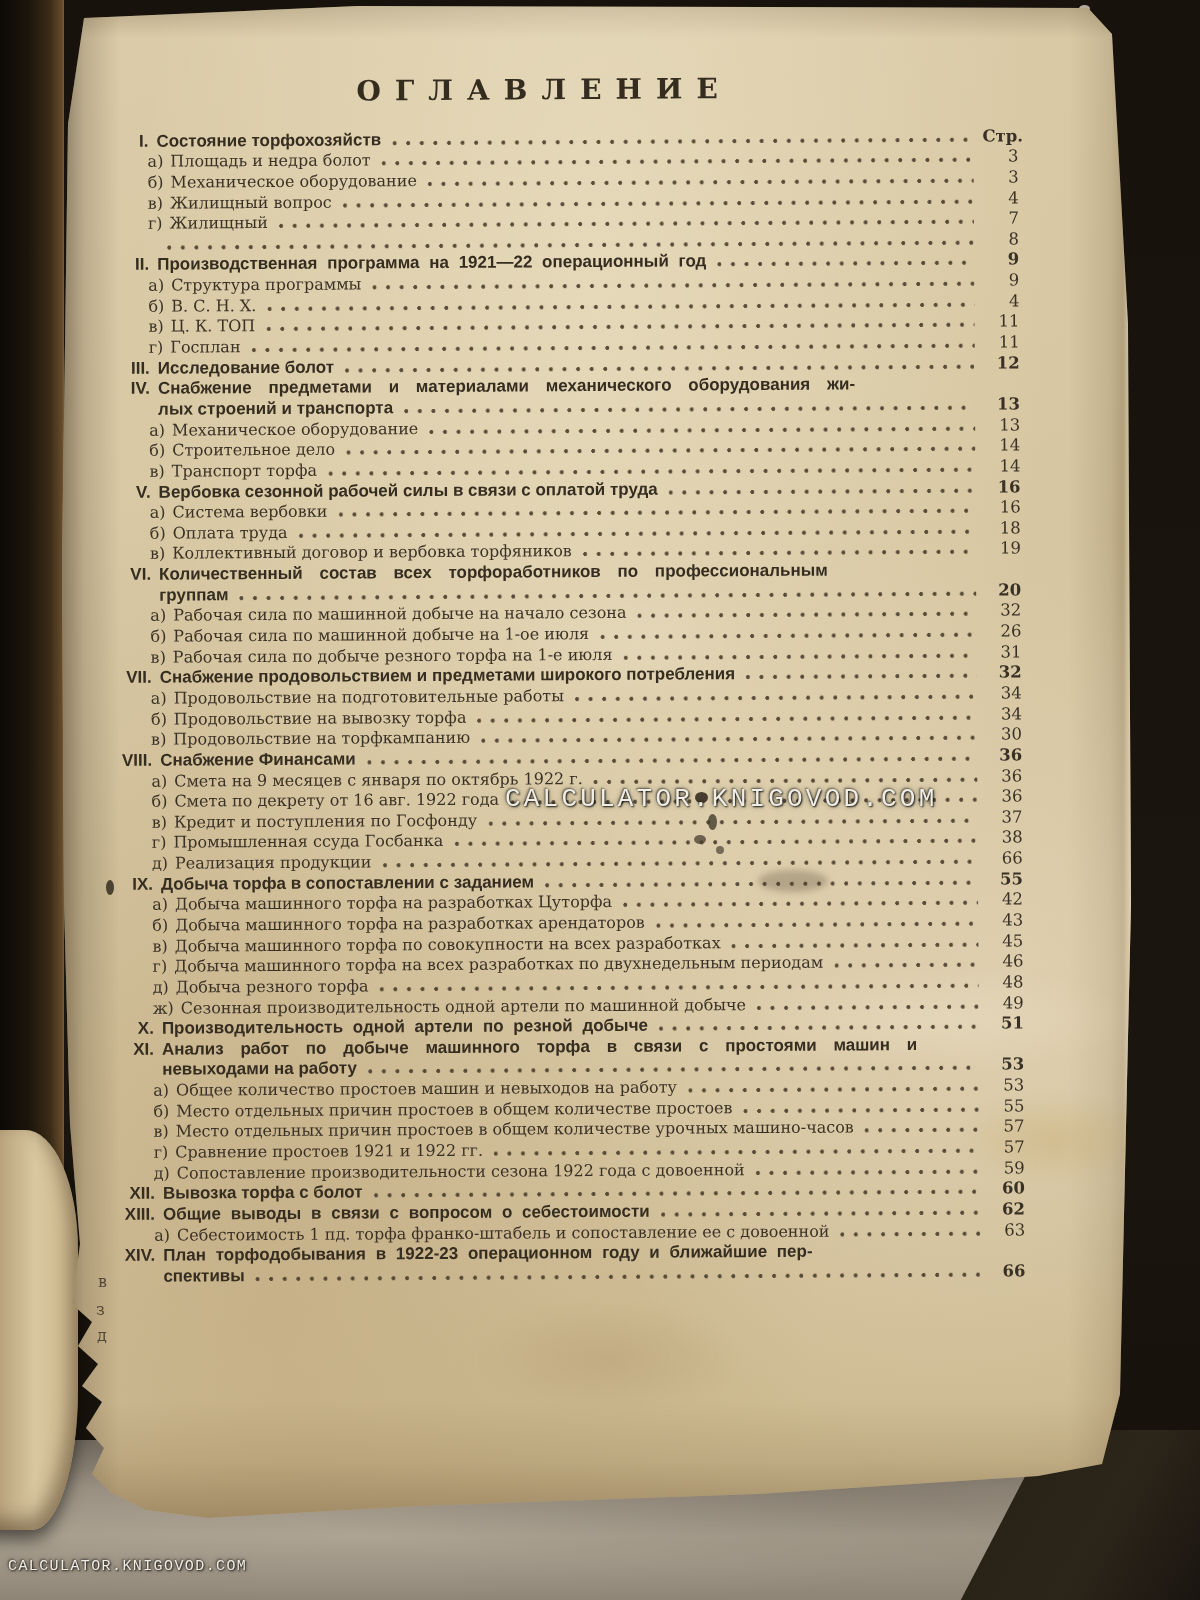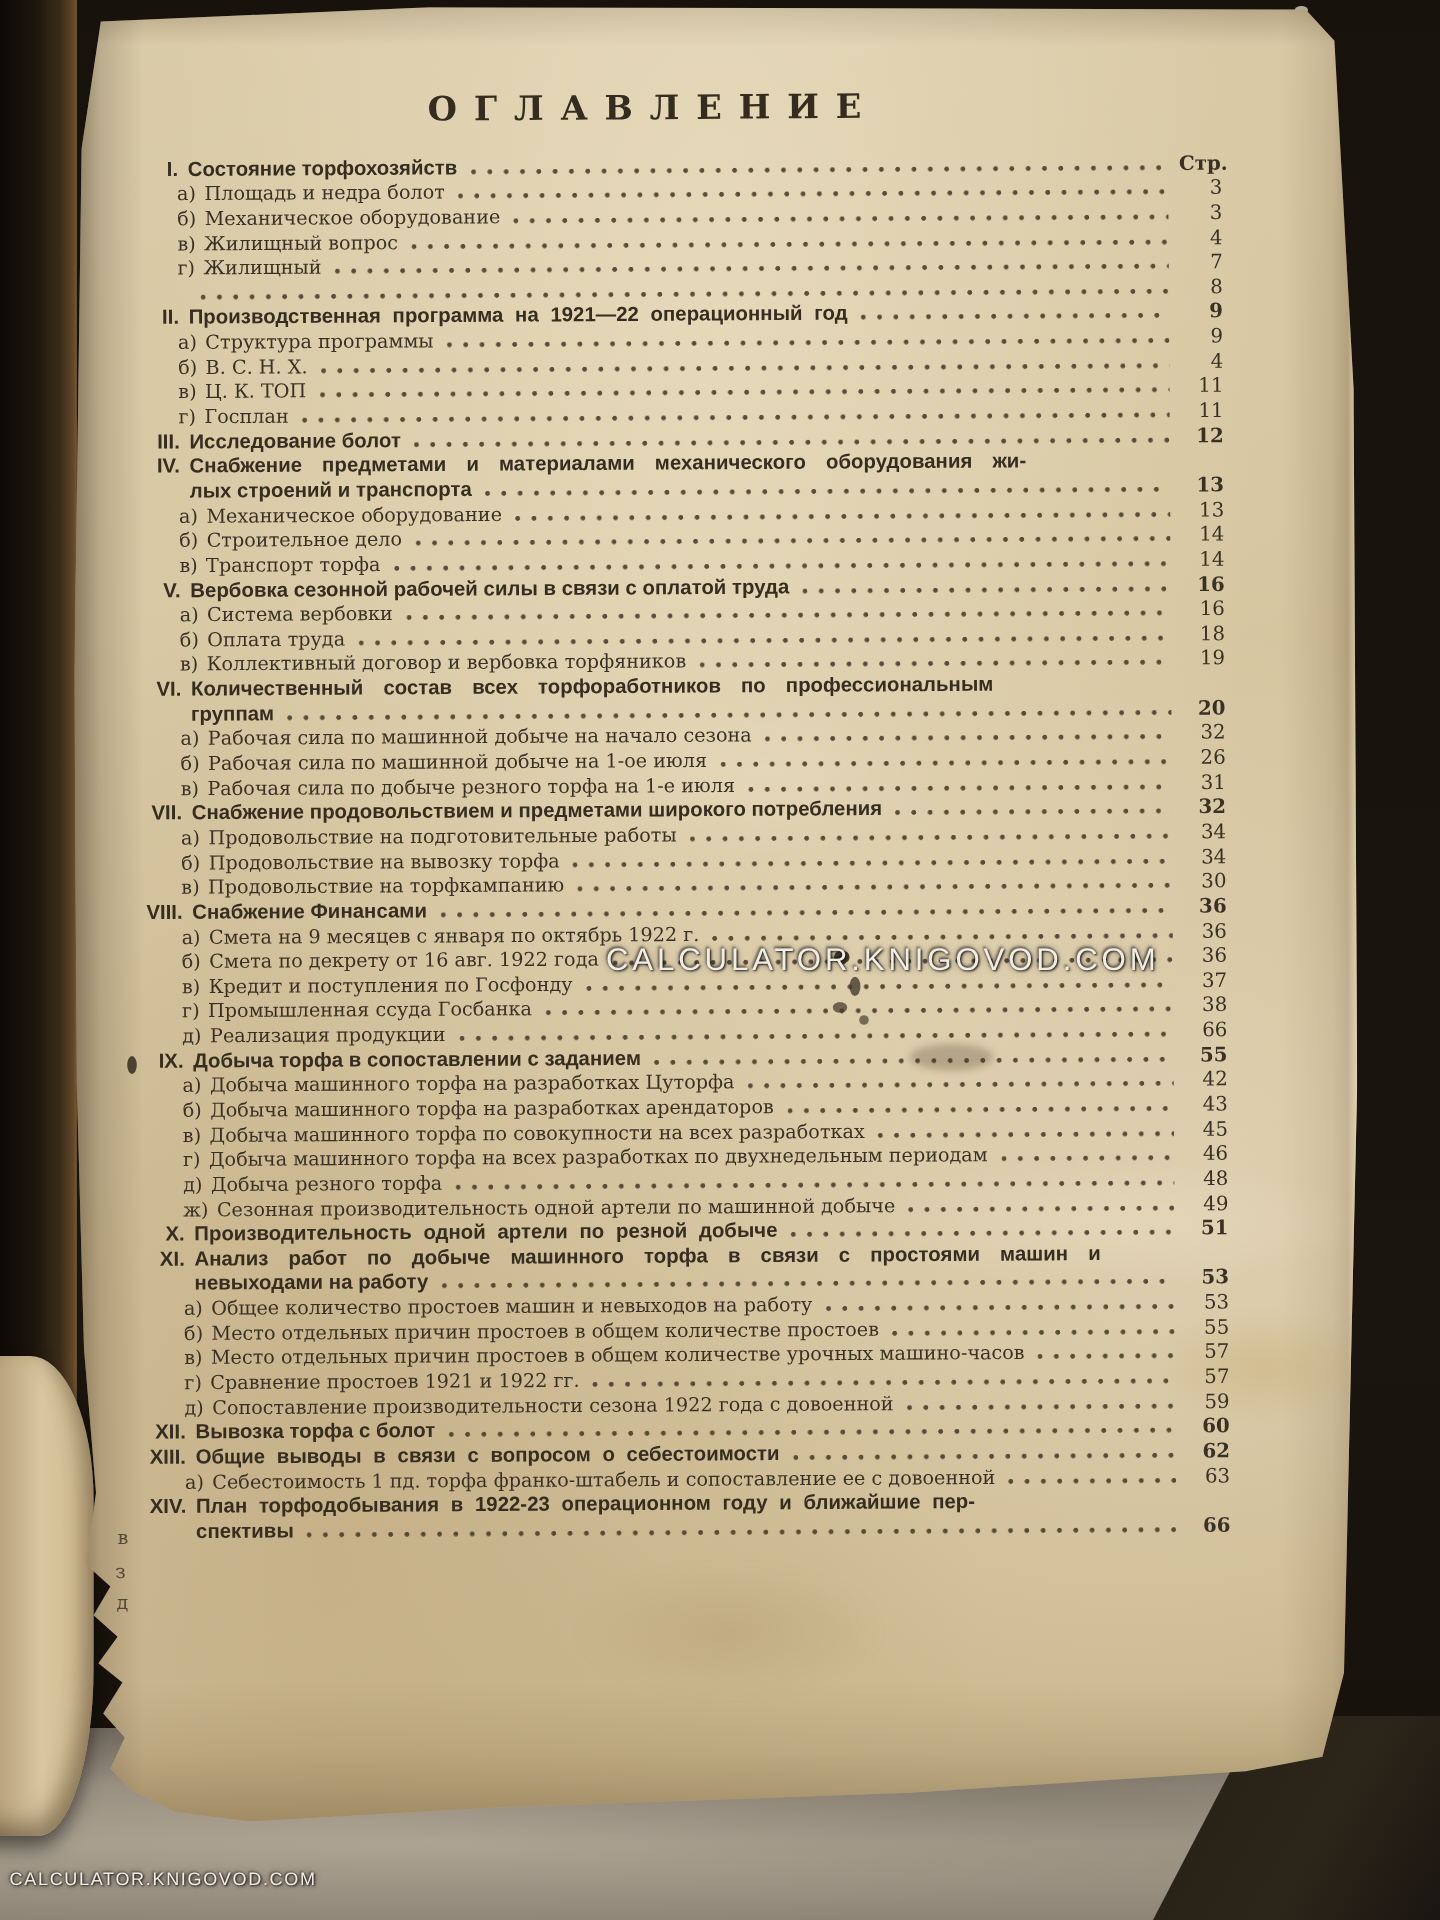--- a/index.html
+++ b/index.html
@@ -65,21 +65,21 @@
         background-image:radial-gradient(circle at 2.2px 6px,#463a29 1.7px,rgba(0,0,0,0) 2.3px);
         background-size:13.6px 9px;background-repeat:repeat-x;opacity:.88;}
   .pg{flex:none;width:36px;text-align:right;font-family:"DejaVu Serif",serif;
       font-size:16.5px;line-height:19px;color:#3a3126;margin-top:35px;}
   .hdr-pg{font-size:16.5px;}
 
   .margin-letter{position:absolute;font-size:16px;color:rgba(58,48,36,.8);
                  font-family:"DejaVu Serif",serif;}
 
   
-  .wm{position:absolute;font-family:Liberation Sans, sans-serif;color:#f0ede6;z-index:30;
+  .wm{position:absolute;font-family:Liberation Mono, monospace;color:#f0ede6;z-index:30;
       text-shadow:1px 1px 2px rgba(15,13,10,.95),-1px -1px 2px rgba(15,13,10,.55),0 0 6px rgba(0,0,0,.4);}
   .wm.main{left:505px;top:784px;font-size:26px;letter-spacing:3.2px;}
   .wm.bottom{left:8px;top:1558px;font-size:15px;letter-spacing:1.4px;}
 </style>
 </head>
 <body>
 
 <div class="scene">
 
   <div class="table-bg"></div>

